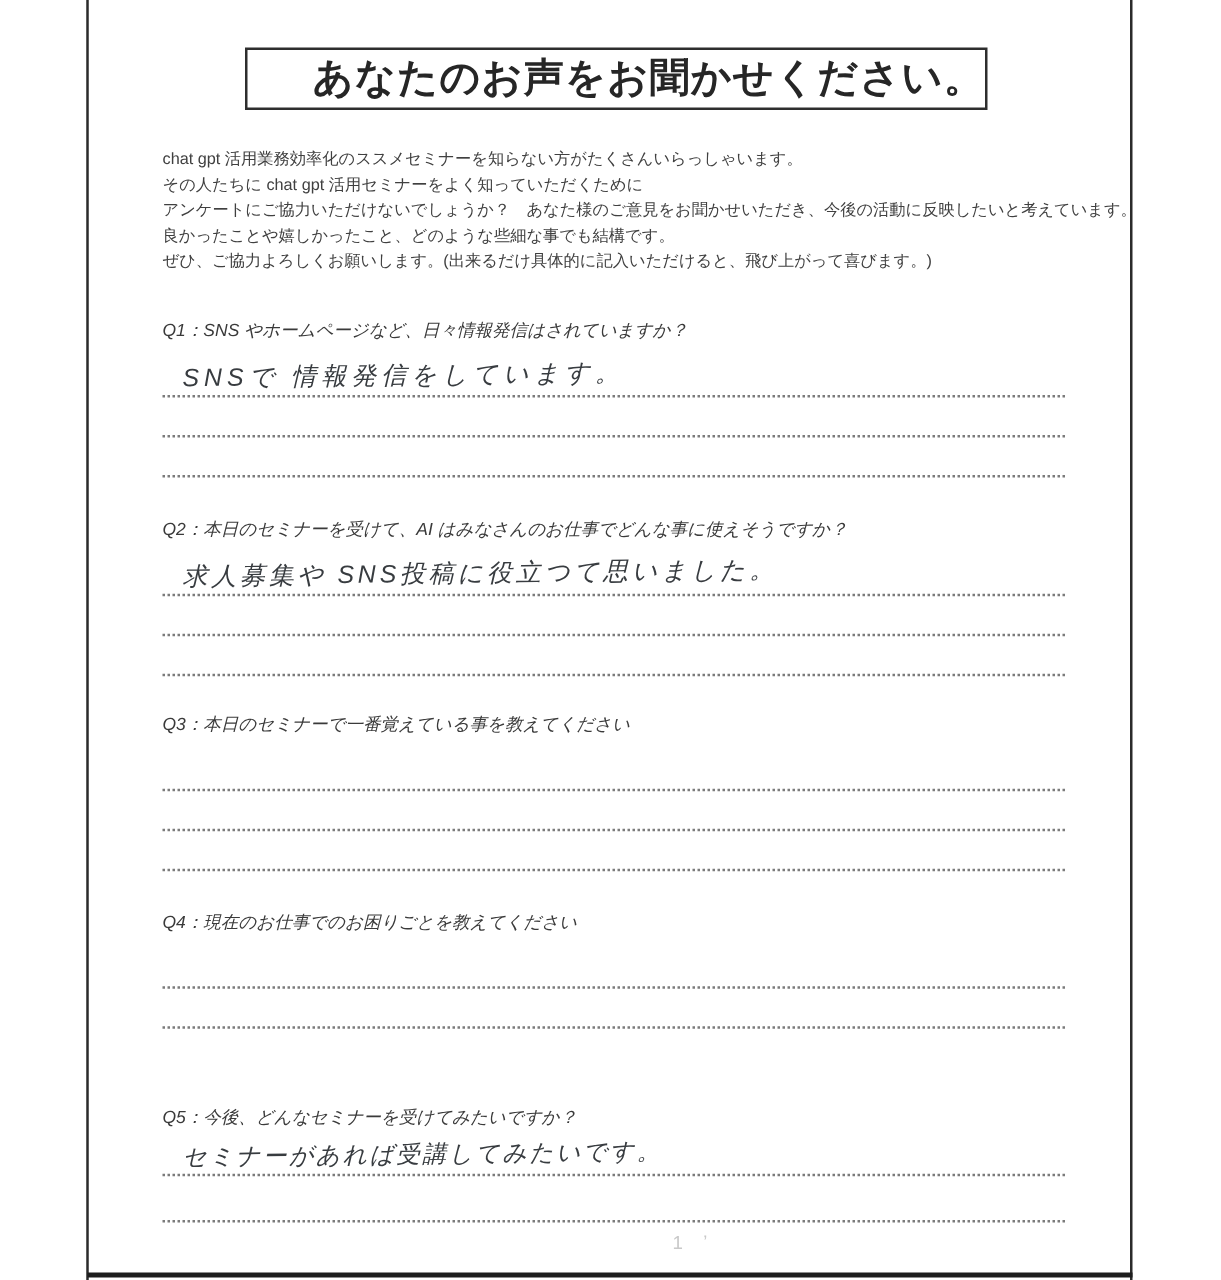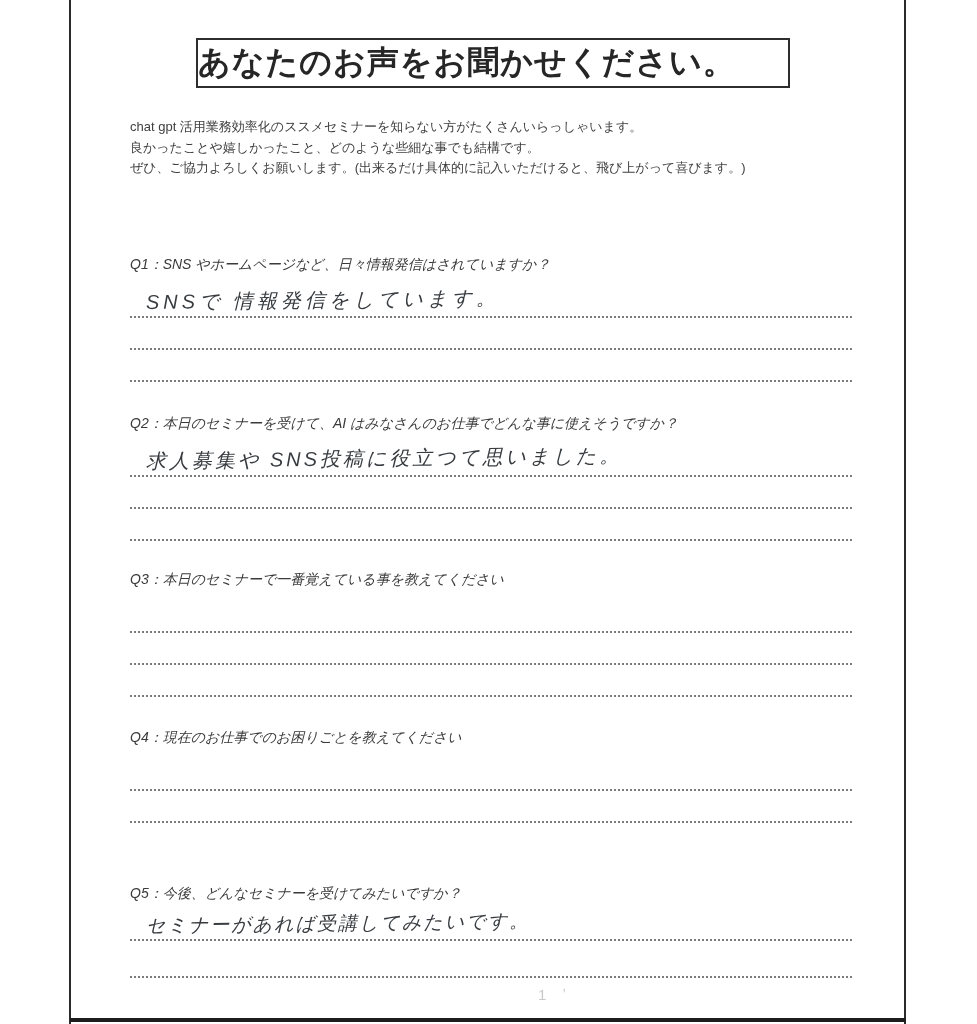--- a/index.html
+++ b/index.html
@@ -17,21 +17,21 @@
   
   .frame-line{position:absolute;background:#2b2b2b;}
   .frame-left{left:69px;top:0;width:2px;height:1024px;}
   .frame-right{left:904px;top:0;width:2px;height:1024px;}
   .frame-bottom{left:70px;top:1018px;width:836px;height:4px;background:#1d1d1d;}
 
   
   .title-box{
     position:absolute;left:196px;top:38px;width:594px;height:50px;
     border:2px solid #2e2e2e;
-    display:flex;align-items:center;justify-content:flex-start;
+    display:flex;align-items:center;justify-content:flex-end;
     box-sizing:border-box;
     background:#fff;
   }
   .title-box h1{
     margin:0;font-size:32px;font-weight:600;color:#262626;
     letter-spacing:1px;white-space:nowrap;
   }
 
   
   .intro{
@@ -85,20 +85,22 @@
   <div class="frame-line frame-left"></div>
   <div class="frame-line frame-right"></div>
   <div class="frame-line frame-bottom"></div>
 
   <div class="title-box">
     <h1>あなたのお声をお聞かせください。</h1>
   </div>
 
   <div class="intro">
     <div>chat gpt 活用業務効率化のススメセミナーを知らない方がたくさんいらっしゃいます。</div>
+    <div>その人たちに chat gpt 活用セミナーをよく知っていただくために</div>
+    <div>アンケートにご協力いただけないでしょうか？　あなた様のご意見をお聞かせいただき、今後の活動に反映したいと考えています。</div>
     <div>良かったことや嬉しかったこと、どのような些細な事でも結構です。</div>
     <div>ぜひ、ご協力よろしくお願いします。(出来るだけ具体的に記入いただけると、飛び上がって喜びます。)</div>
   </div>
 
   <section class="question" id="q1">
     <div class="q-label">Q1：SNS やホームページなど、日々情報発信はされていますか？</div>
     <div class="answer-area">
       <div class="answer-row">
         <span class="hw hw-wide">SNSで 情報発信をしています。</span>
       </div>

